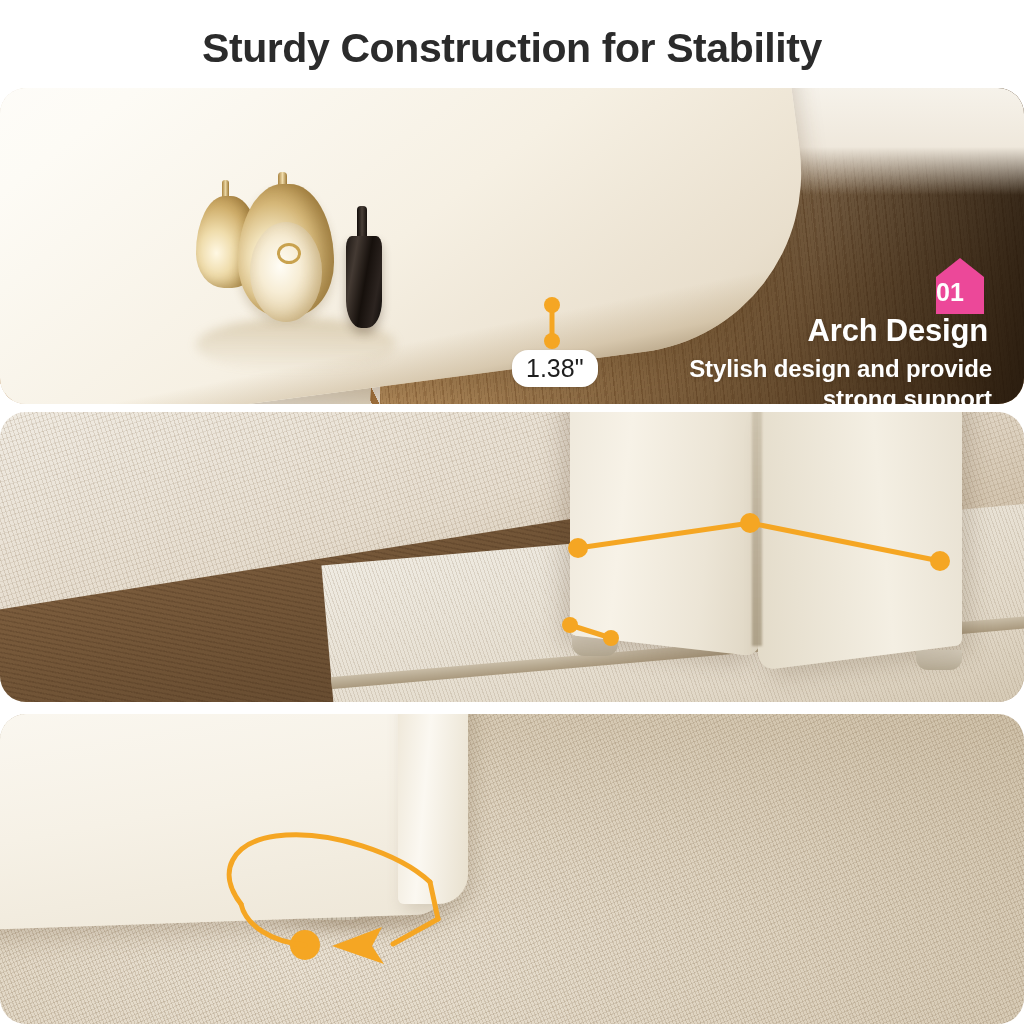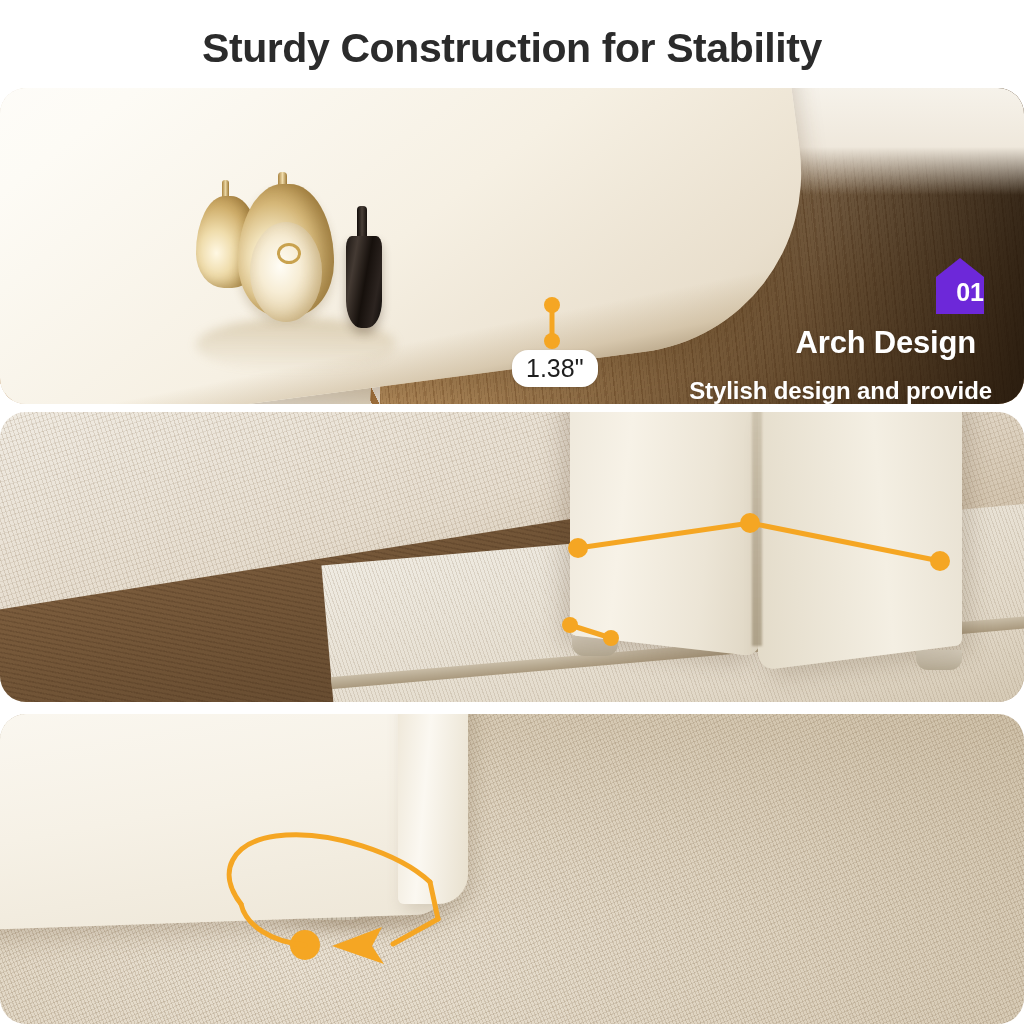--- a/index.html
+++ b/index.html
@@ -273,40 +273,40 @@
   }
   .feature.align-right { text-align: right; }
 
   .feature-heading {
     font-size: 31px;
     font-weight: bold;
     color: #ffffff;
     line-height: 1.1;
     letter-spacing: -0.2px;
     text-shadow: 0 1px 4px rgba(60,44,24,0.35);
-    margin: 16px;
+    margin: 4px;
   }
   .feature-desc {
     font-size: 24px;
     font-weight: bold;
     color: #ffffff;
     line-height: 1.25;
     letter-spacing: -0.1px;
     text-shadow: 0 1px 4px rgba(60,44,24,0.35);
     margin: 6px 0 0 0;
     white-space: pre-line;
   }
 
   
   .badge {
     position: absolute;
     width: 48px; height: 56px;
-    background: #6d28d9;
+    background: #ec4899;
     clip-path: polygon(50% 0%, 100% 34%, 100% 100%, 0% 100%, 0% 34%);
-    display: flex; align-items: flex-end; justify-content: flex-end;
+    display: flex; align-items: flex-end; justify-content: flex-start;
     z-index: 22;
   }
   .badge-num {
     font-size: 25px;
     font-weight: bold;
     color: #ffffff;
     line-height: 1;
     padding-bottom: 9px;
   }
 

